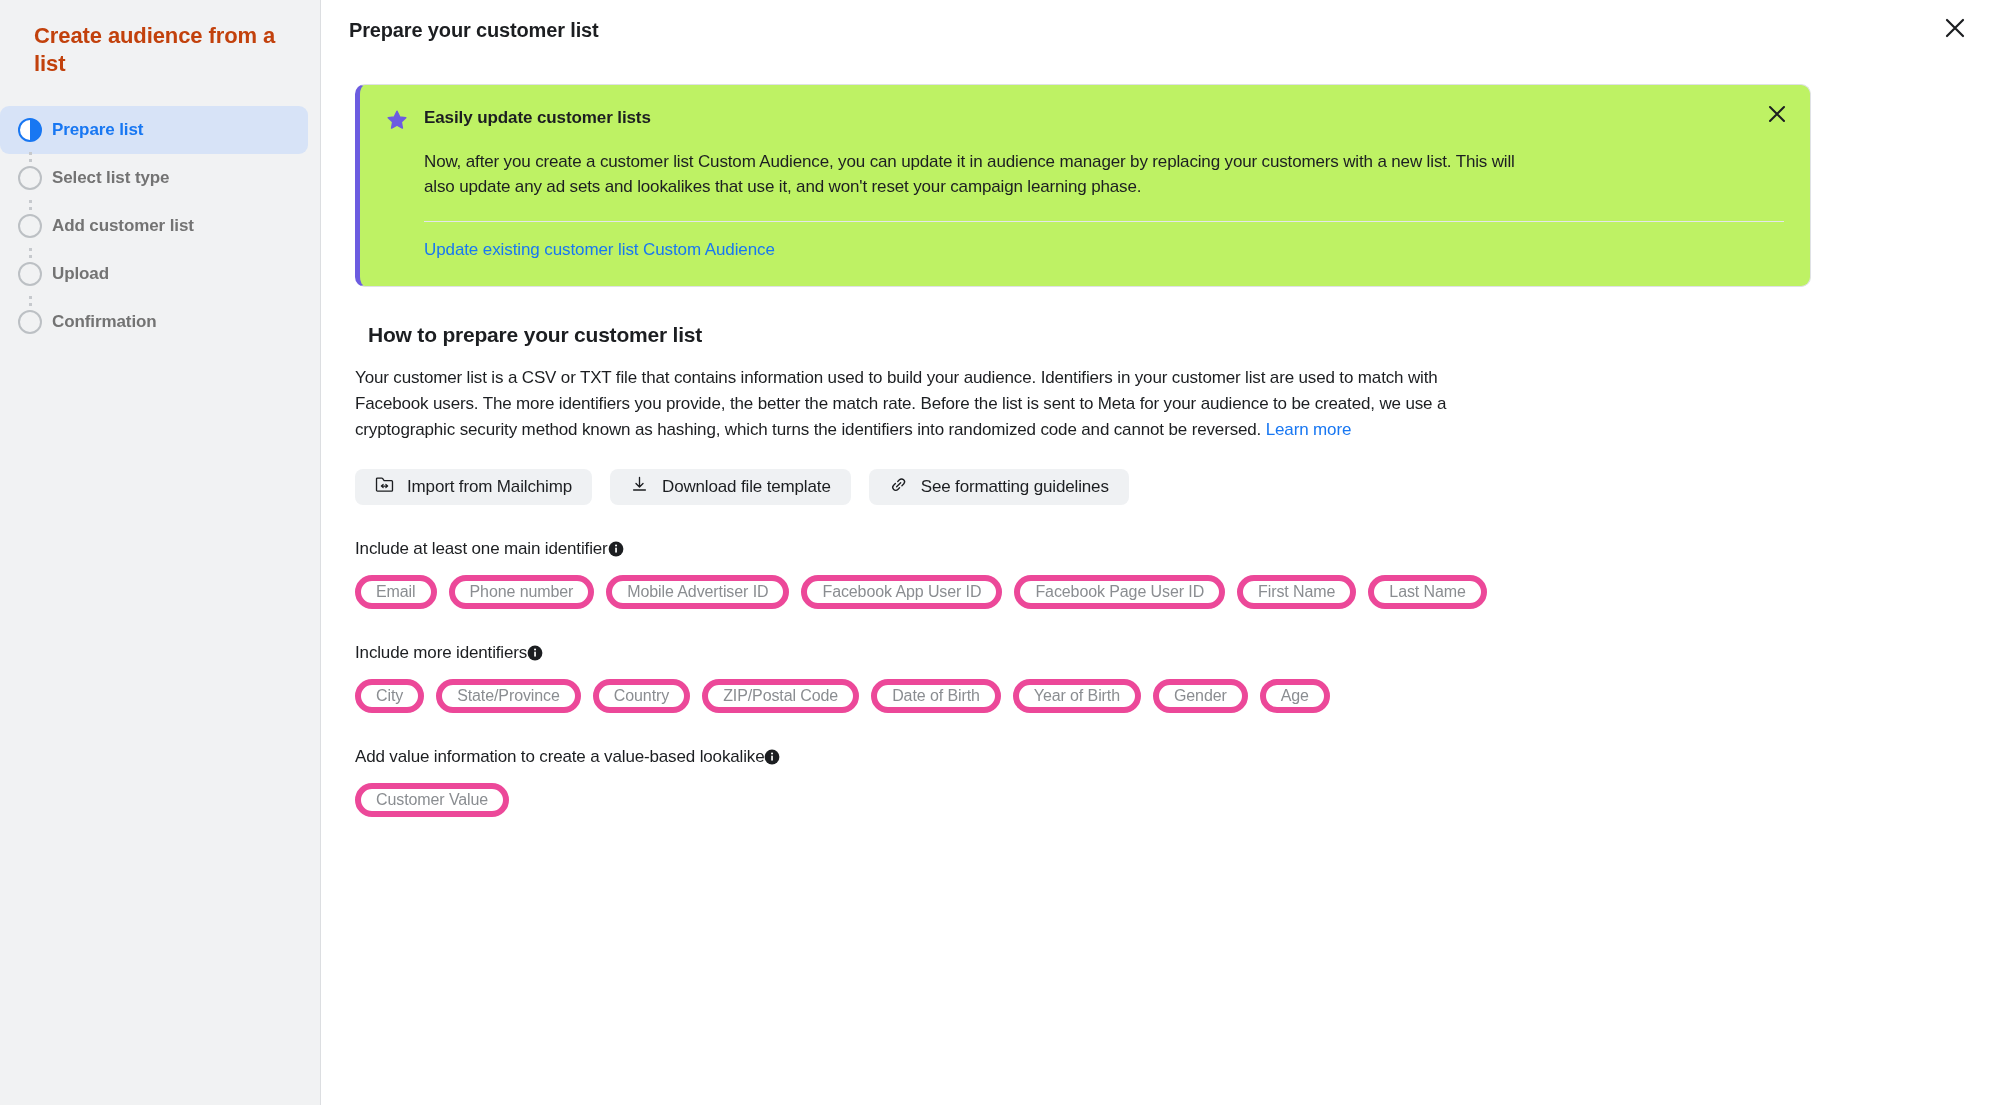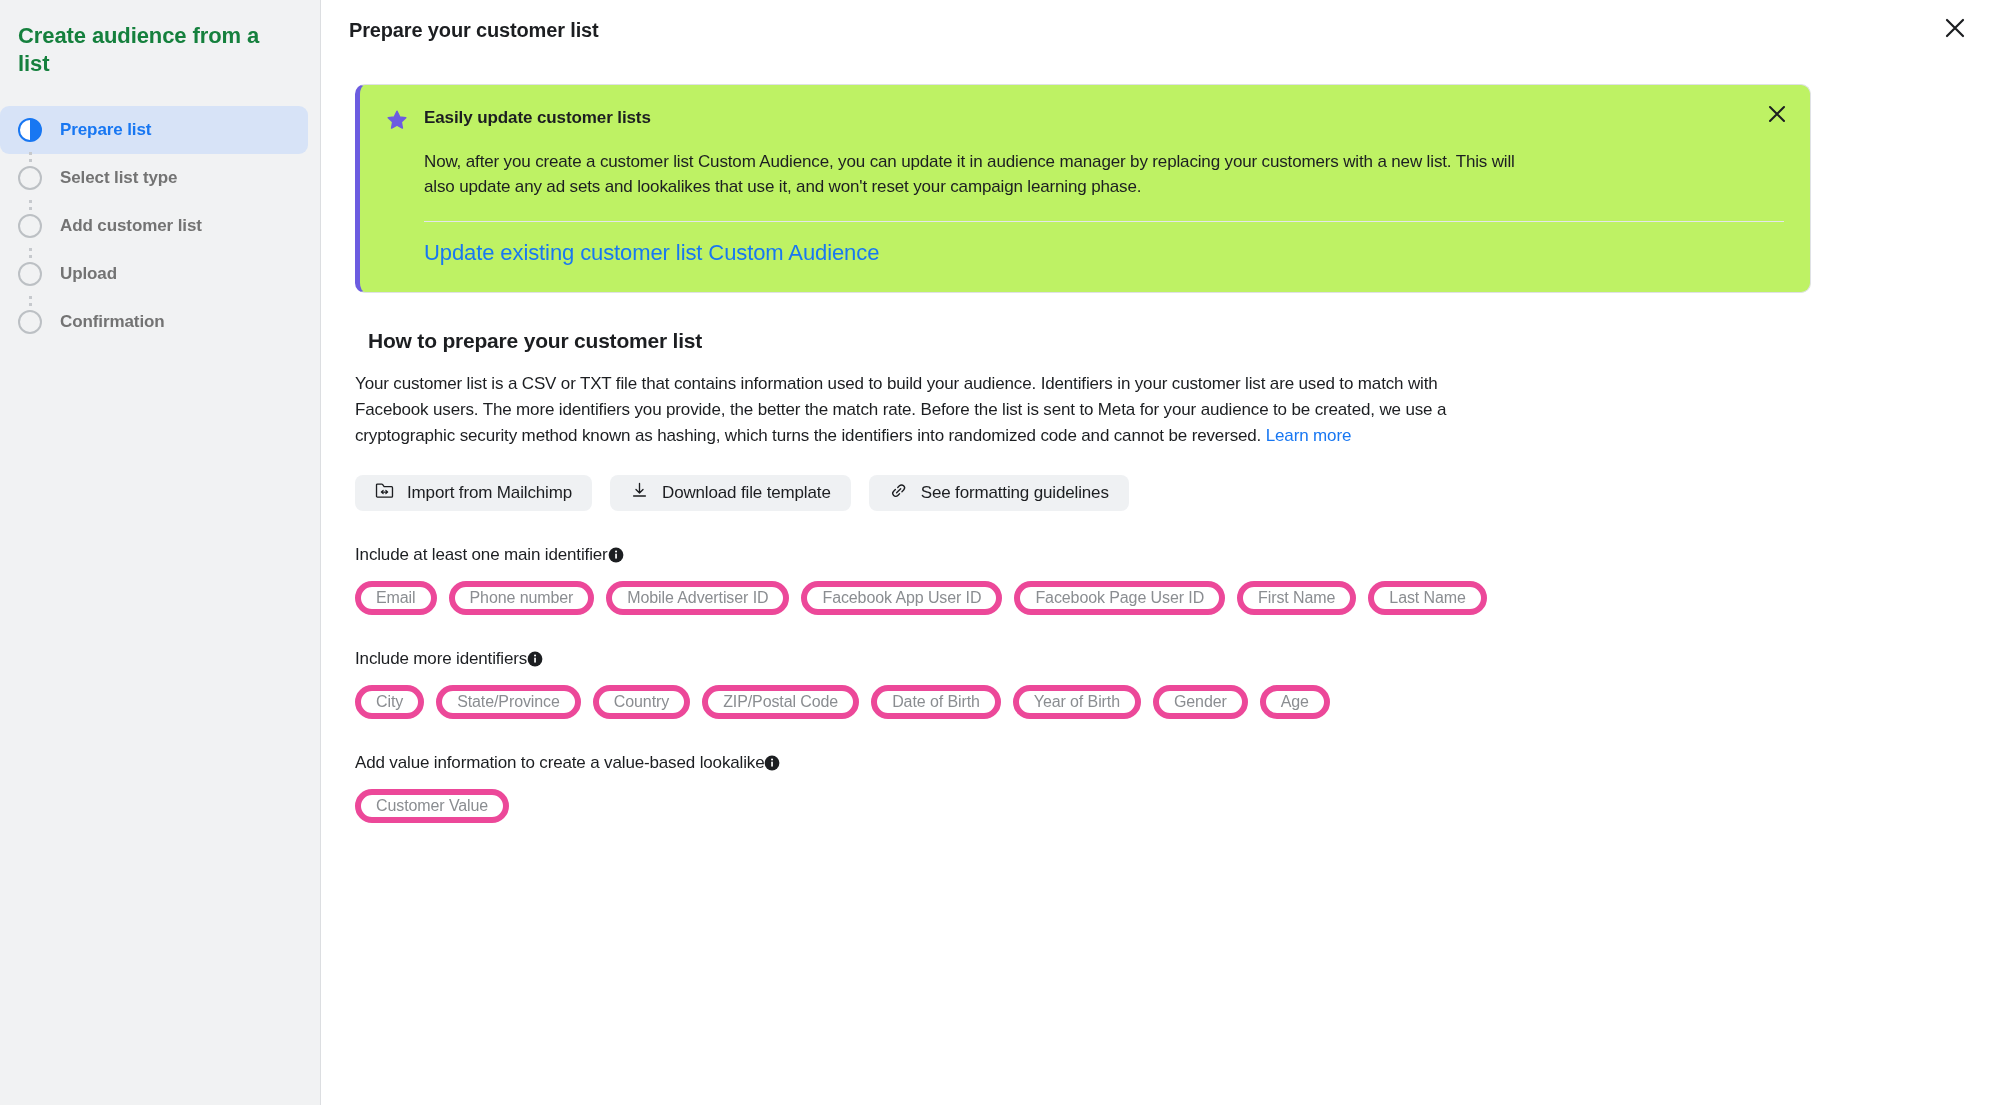--- a/index.html
+++ b/index.html
@@ -19,33 +19,33 @@
     min-width: 321px;
     height: 1105px;
     background: #f1f2f3;
     border-right: 1px solid #dcdee1;
     padding: 18px 0 0 0;
     position: relative;
   }
   .sidebar-title {
     font-size: 22px;
     font-weight: bold;
-    color: #15803d;
+    color: #c2410c;
     line-height: 1.28;
-    padding: 4px 28px 0 18px;
+    padding: 4px 28px 0 34px;
     letter-spacing: -0.1px;
   }
   .steps { margin-top: 28px; position: relative; }
   .step {
     display: flex;
     align-items: center;
     height: 48px;
     padding-left: 16px;
     position: relative;
-    gap: 16px;
+    gap: 8px;
   }
   .step.active {
     background: #d7e3f7;
     border-radius: 9px;
     margin-right: 12px;
   }
   .step-icon {
     width: 28px; height: 28px;
     flex: 0 0 28px;
     position: relative;
@@ -132,21 +132,21 @@
     letter-spacing: -0.15px;
   }
   .banner-divider {
     margin: 22px 0 0 38px;
     border-top: 1px solid #e4e6eb;
   }
   .banner-link {
     display: inline-block;
     margin-left: 38px;
     margin-top: 18px;
-    font-size: 22px;
+    font-size: 17px;
     color: #1877f2;
     cursor: pointer;
     letter-spacing: -0.1px;
   }
   .banner-close {
     position: absolute;
     right: 14px; top: 12px;
     width: 38px; height: 38px;
     display: flex; align-items: center; justify-content: center;
     border-radius: 50%;

